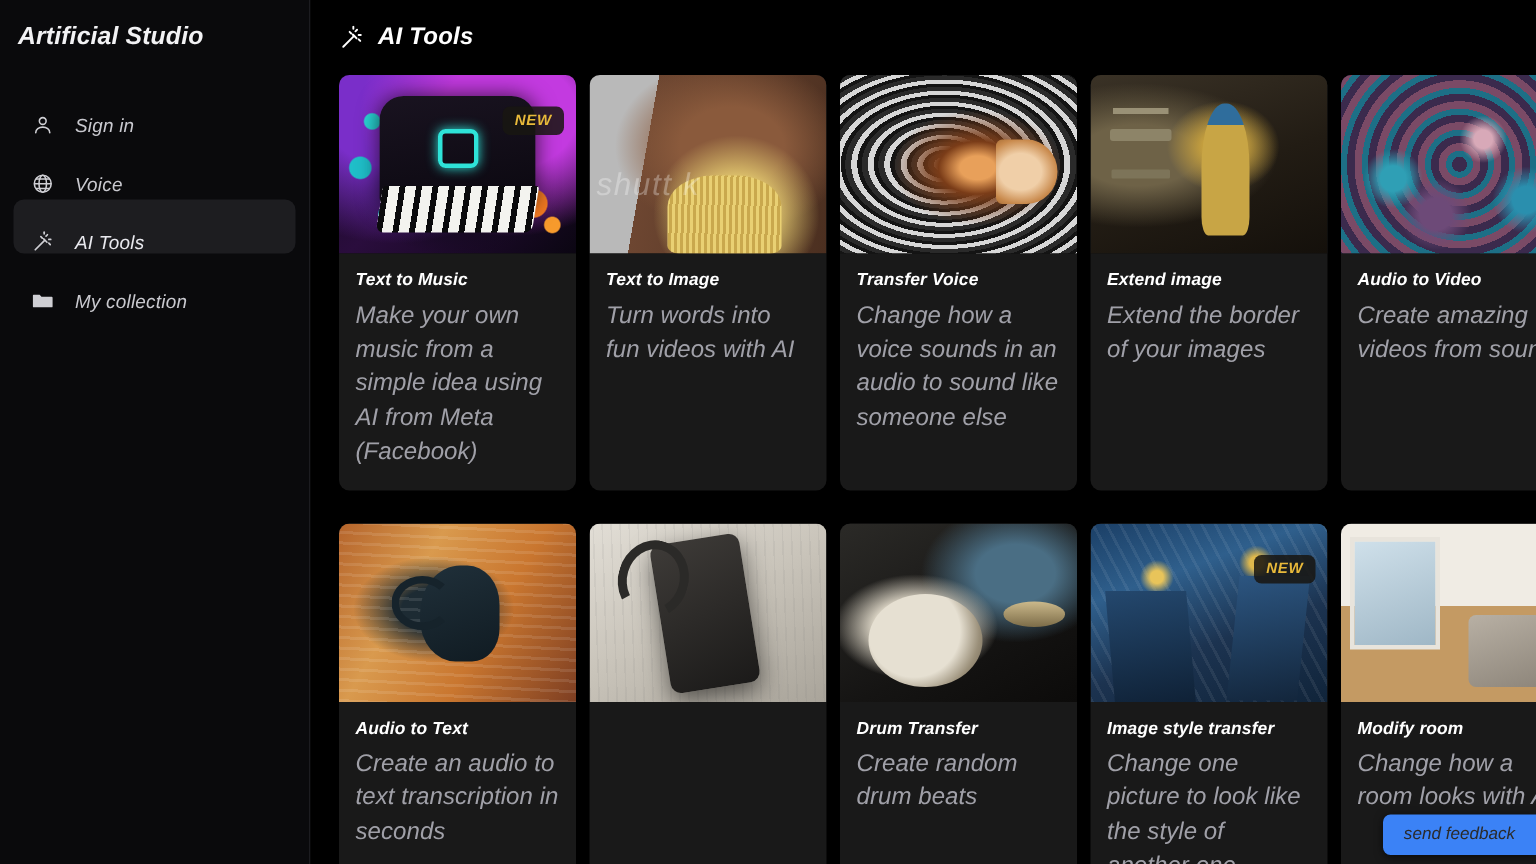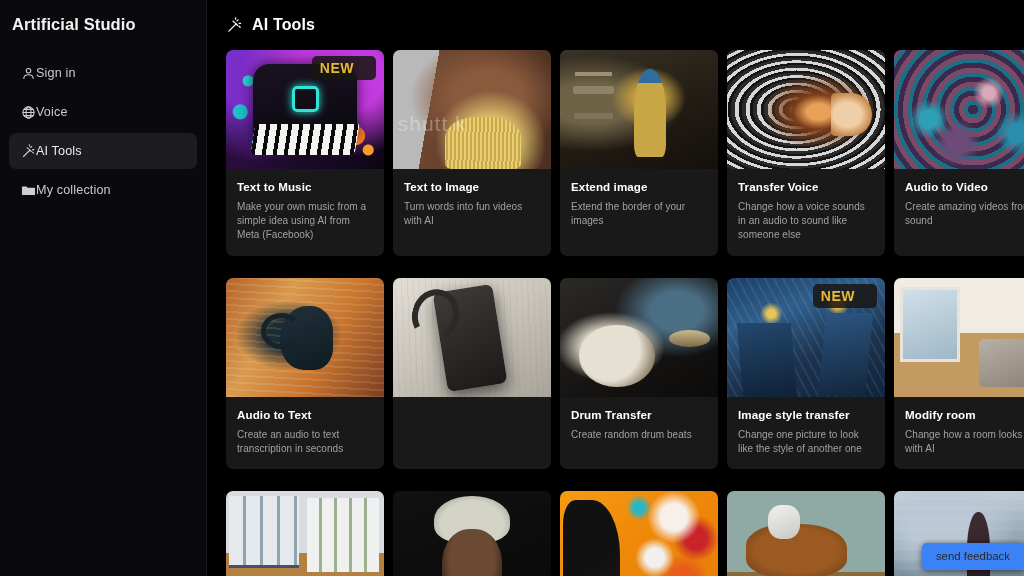--- a/index.html
+++ b/index.html
@@ -2,40 +2,41 @@
 <html><head>
 <meta charset="utf-8">
 <style>
   * { box-sizing: border-box; margin: 0; padding: 0; }
   html, body {
     width: 1024px; height: 576px;
     background: #000000;
     font-family: "Liberation Sans", sans-serif;
     overflow: hidden;
   }
-  .app { display: flex; width: 1024px; height: 576px; position: relative; }
+  .app { display: flex; width: 1024px; height: 576px; position: relative; font-style: italic; }
 
   
   .sidebar {
     width: 207px; height: 576px;
     background: #0a0a0c;
     border-right: 1px solid #1c1c20;
     flex: 0 0 207px;
     position: relative;
   }
   .brand {
     color: #f2f2f4;
     font-size: 16.5px;
     font-weight: bold;
     letter-spacing: .1px;
     padding: 15px 0 0 12px;
   }
   .nav { margin-top: 21px; padding: 0 9px; }
   .nav-item {
-    display: flex; align-items: center;
+    display: flex; align-items: flex-end;
+    gap: 14px;
     height: 36px;
     padding: 0 12px;
     border-radius: 7px;
     margin-bottom: 3px;
     cursor: pointer;
   }
   .nav-item.active { background: #1d1d20; }
   .nav-label {
     color: #c9c9cf;
     font-size: 12.6px;
@@ -83,41 +84,41 @@
     position: relative;
   }
   .thumb {
     width: 158px; height: 119px;
     position: relative;
     overflow: hidden;
     background: #111;
   }
   .thumb .art { position: absolute; inset: 0; }
   .badge {
-    position: absolute; top: 6px; right: 8px;
+    position: absolute; top: 21px; right: 8px;
     background: rgba(25,22,18,.86);
     color: #e8b93a;
-    font-size: 14px;
+    font-size: 10px;
     font-weight: bold;
     letter-spacing: .5px;
-    padding: 4px 22px 4px 8px;
+    padding: 4px 8px 4px 8px;
     border-radius: 5px;
     z-index: 4;
   }
   .card-body { padding: 11px 11px 13px 11px; }
   .card-title {
     color: #ffffff;
     font-size: 11.6px;
     font-weight: bold;
     letter-spacing: .1px;
     margin-bottom: 7px;
   }
   .card-desc {
     color: #a0a0a8;
-    font-size: 10px;
+    font-size: 16px;
     line-height: 1.42;
     letter-spacing: .05px;
   }
 
   
   .feedback {
     position: absolute;
     right: 0; bottom: 6px;
     background: #3b82f6;
     color: #2a2a2a;
@@ -453,34 +454,34 @@
           <div class="thumb">
             <div class="art a-pasta"></div>
           </div>
           <div class="card-body">
             <div class="card-title">Text to Image</div>
             <div class="card-desc">Turn words into fun videos with AI</div>
           </div>
         </article>
         <article class="card">
           <div class="thumb">
+            <div class="art a-horn"></div>
+          </div>
+          <div class="card-body">
+            <div class="card-title">Transfer Voice</div>
+            <div class="card-desc">Change how a voice sounds in an audio to sound like someone else</div>
+          </div>
+        </article>
+        <article class="card">
+          <div class="thumb">
             <div class="art a-pearl"></div>
           </div>
           <div class="card-body">
             <div class="card-title">Extend image</div>
             <div class="card-desc">Extend the border of your images</div>
-          </div>
-        </article>
-        <article class="card">
-          <div class="thumb">
-            <div class="art a-horn"></div>
-          </div>
-          <div class="card-body">
-            <div class="card-title">Transfer Voice</div>
-            <div class="card-desc">Change how a voice sounds in an audio to sound like someone else</div>
           </div>
         </article>
         <article class="card">
           <div class="thumb">
             <div class="art a-coral"></div>
           </div>
           <div class="card-body">
             <div class="card-title">Audio to Video</div>
             <div class="card-desc">Create amazing videos from sound</div>
           </div>

